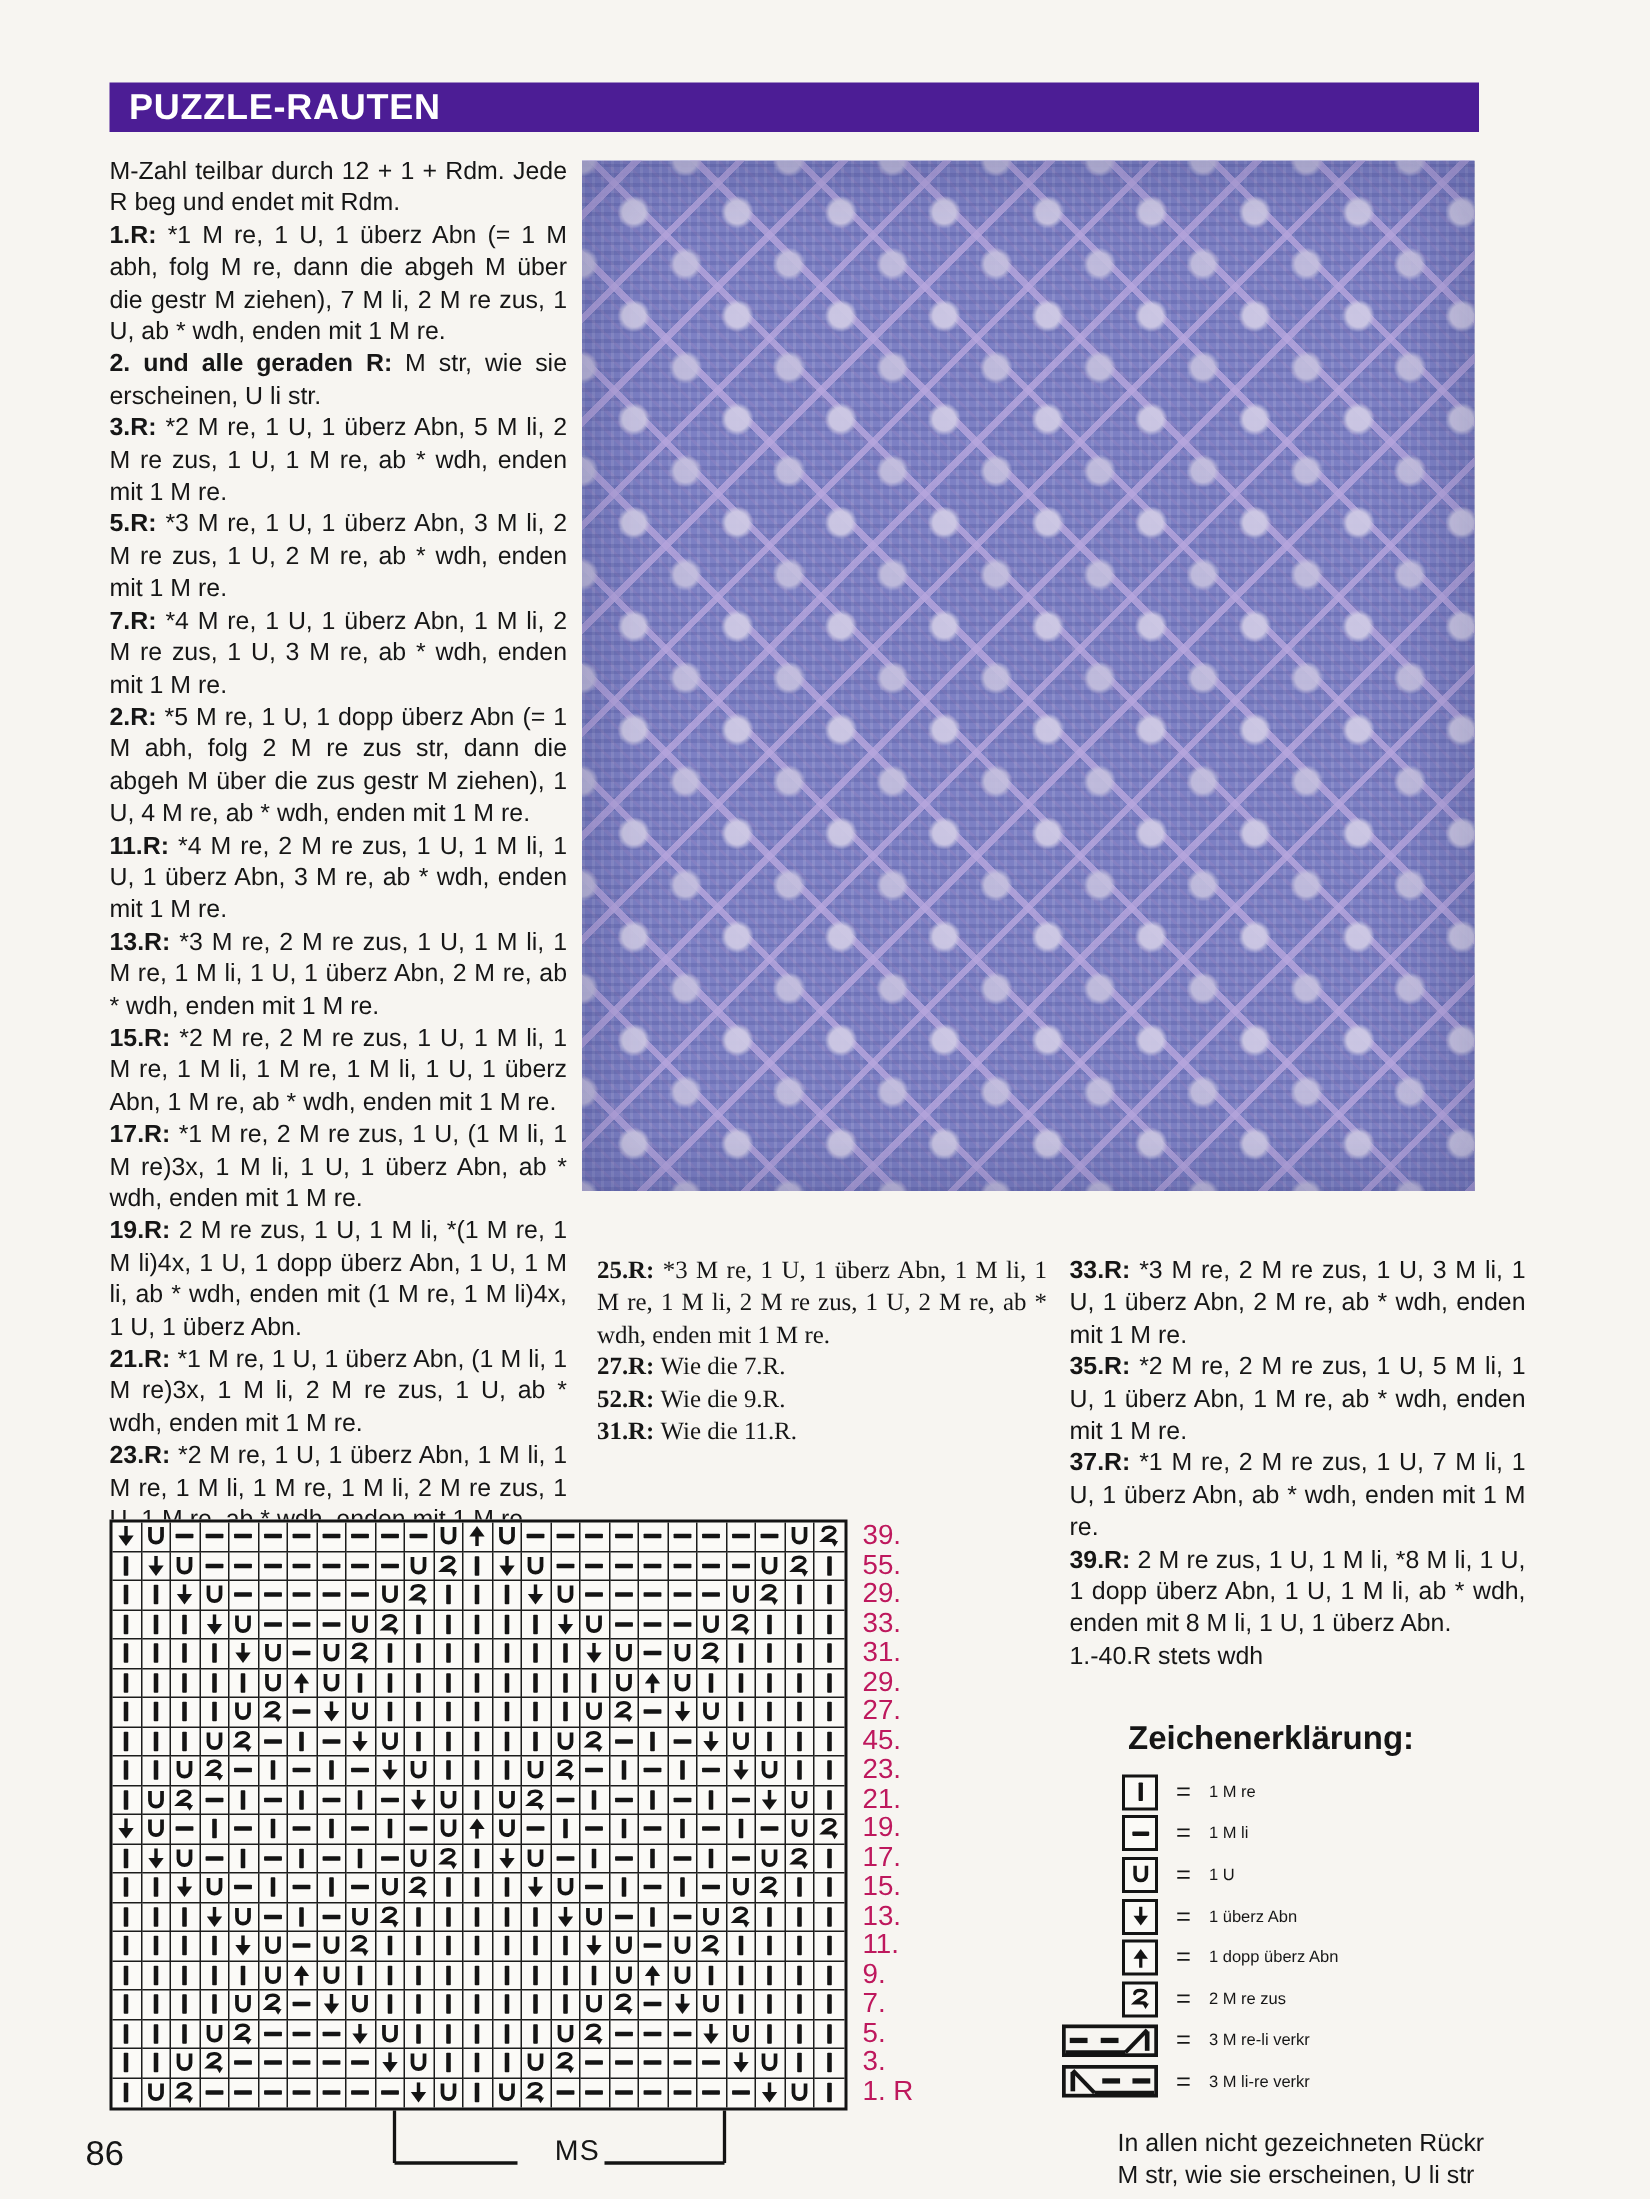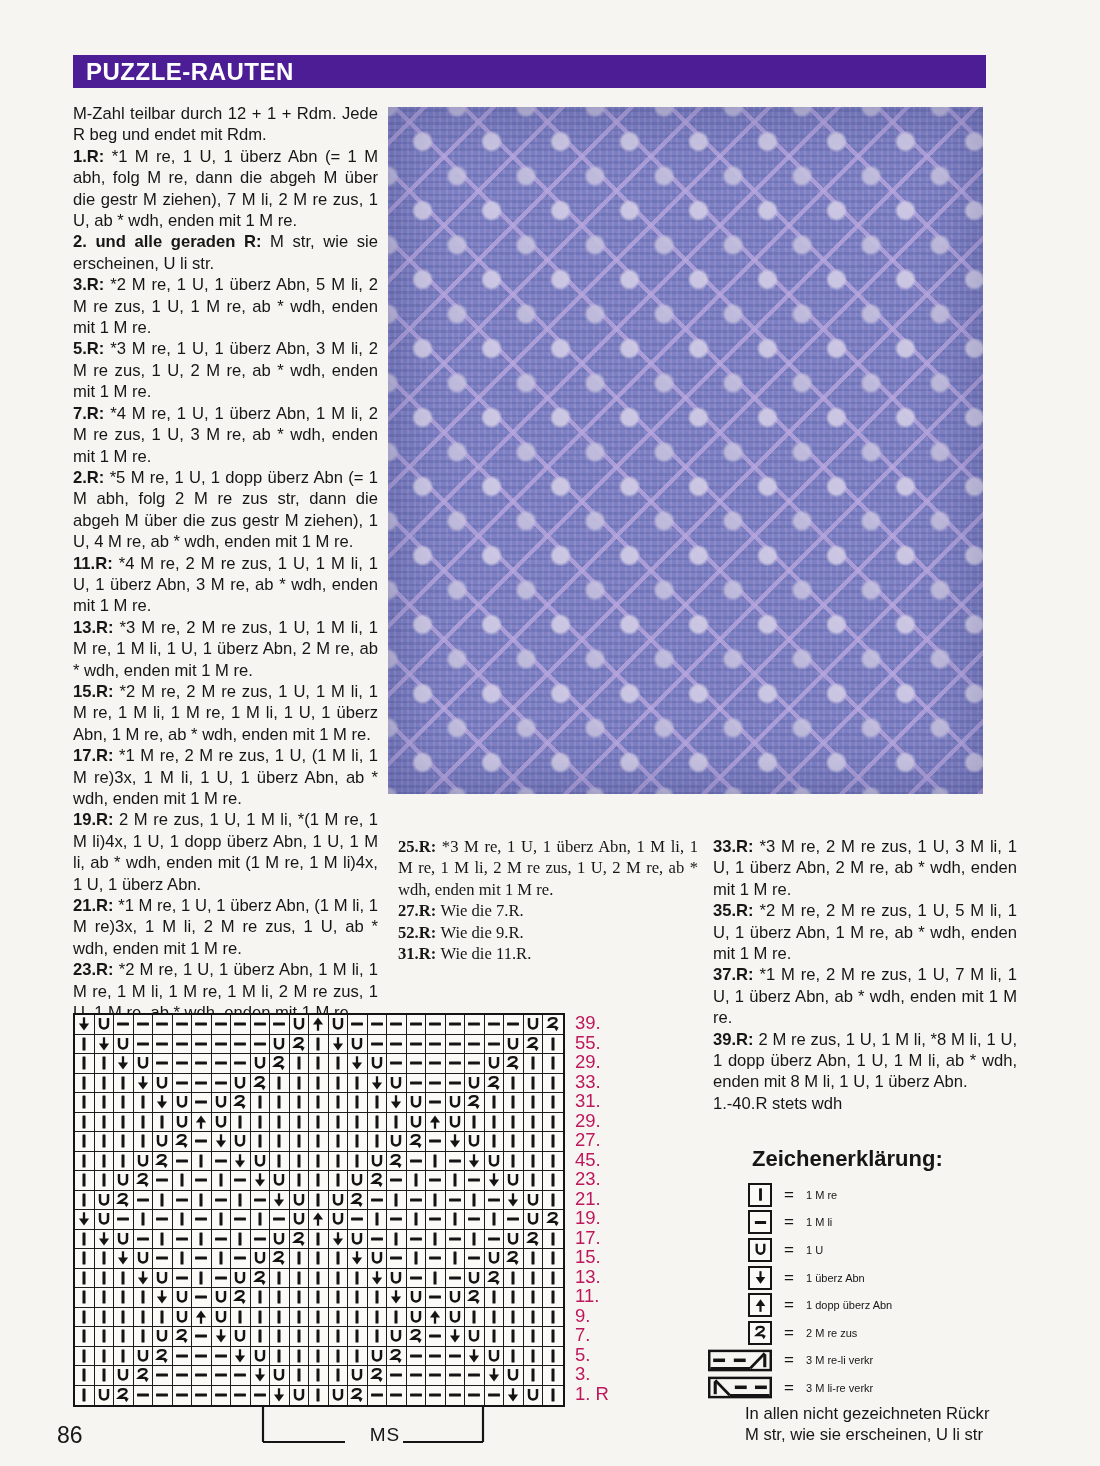--- a/index.html
+++ b/index.html
@@ -67,21 +67,21 @@
   #legend{left:700px;top:1146px;width:360px;}
   #legend-title{font-weight:bold;font-size:22px;margin:0 0 9px 52px;}
   .leg-row{display:flex;align-items:center;height:27.6px;}
   .leg-sym{width:72px;display:flex;justify-content:flex-end;align-items:center;}
   .leg-box{
     width:24px;height:24px;border:2.4px solid #141414;box-sizing:border-box;
     display:flex;align-items:center;justify-content:center;background:#fbfaf7;
   }
   .leg-eq{width:34px;text-align:center;font-size:17px;}
   .leg-meaning{font-size:11px;}
-  #legend-note{margin:1px 0 0 45px;font-size:16.6px;line-height:21px;}
+  #legend-note{margin:16px 0 0 45px;font-size:16.6px;line-height:21px;}
   
   #page-number{left:57px;top:1422px;font-size:23px;}
   svg{display:block;}
 </style>
 </head>
 <body>
 
 <div class="abs" id="header-bar" style="background: #4c1d95;">
   <span id="header-title">PUZZLE-RAUTEN</span>
 </div>

